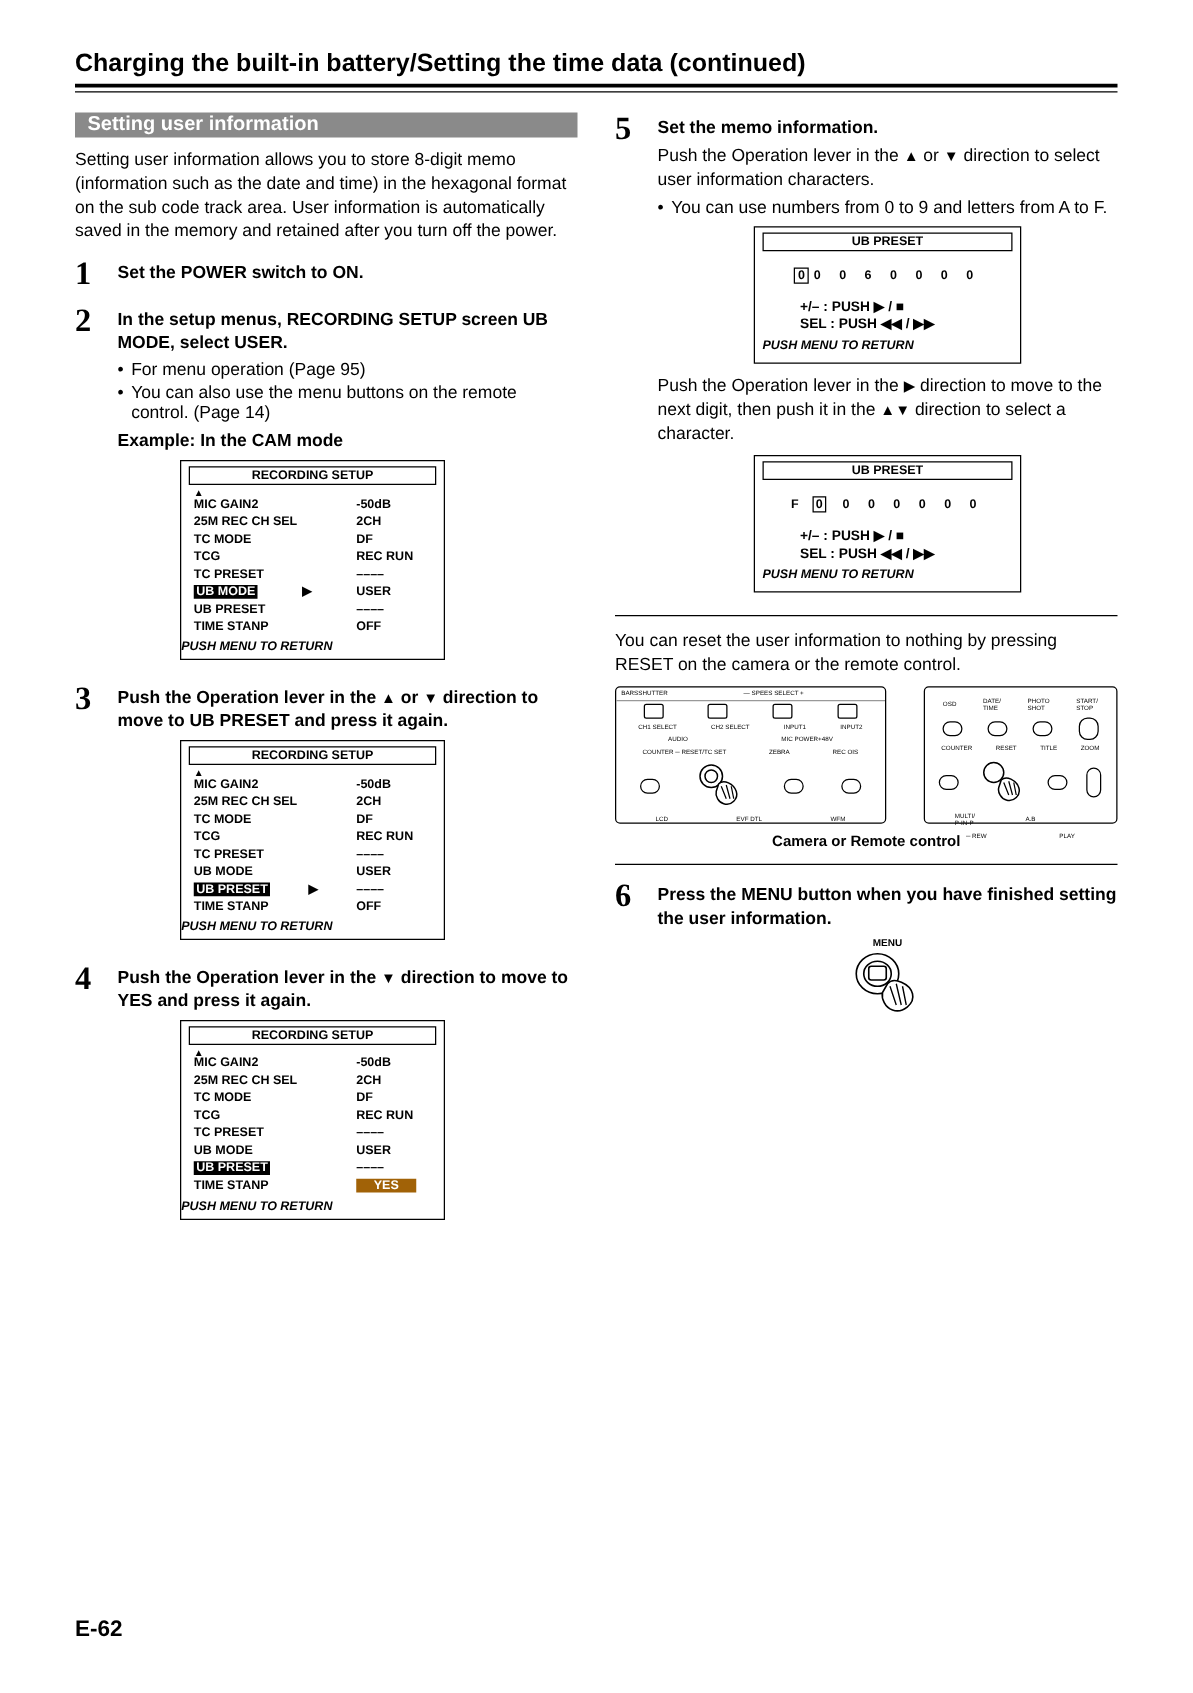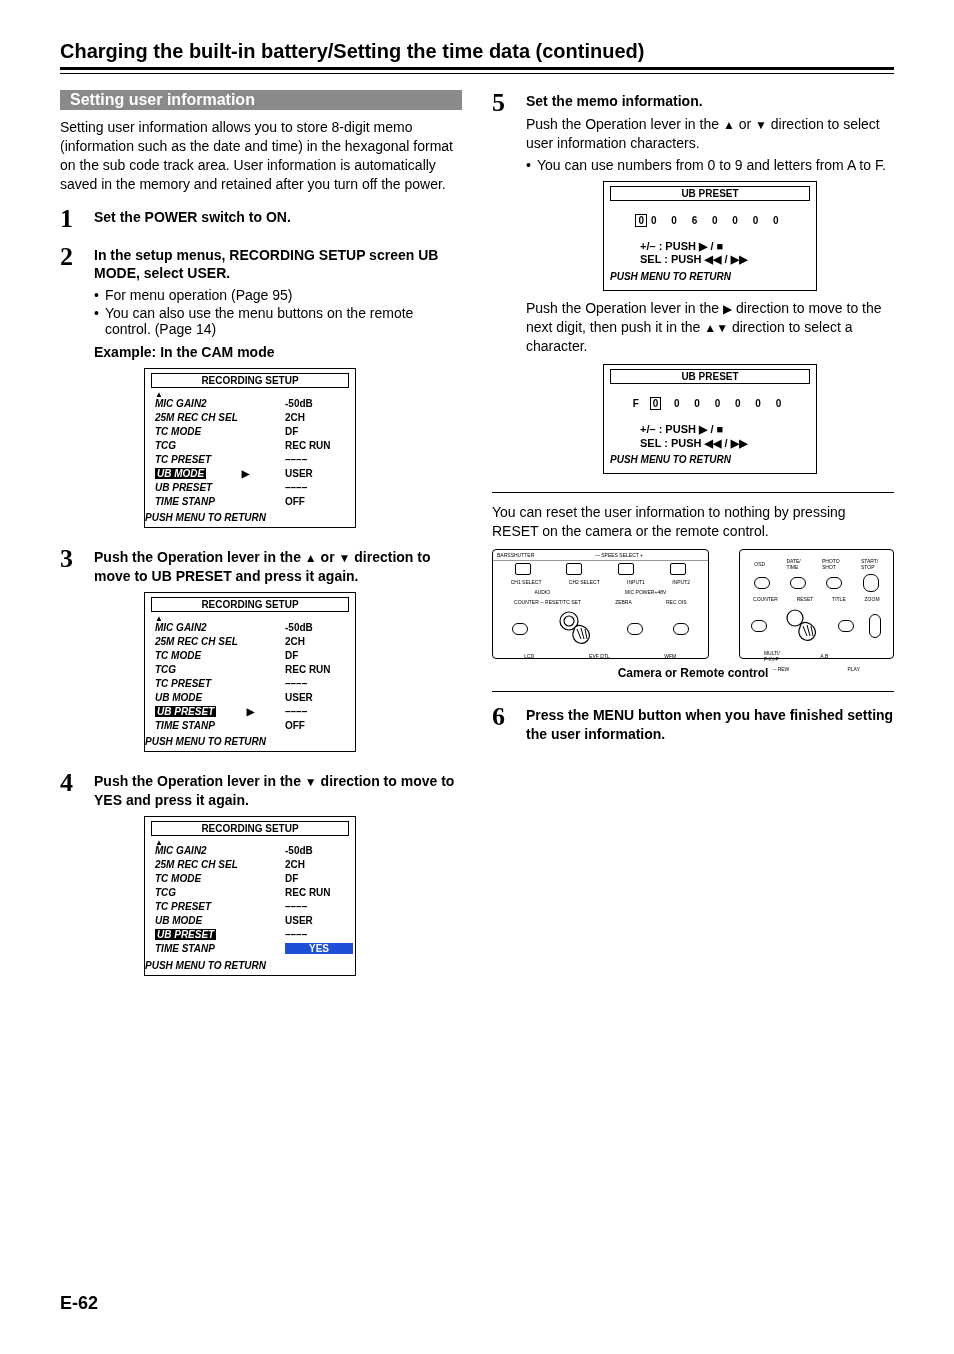--- a/index.html
+++ b/index.html
@@ -76,25 +76,25 @@
     padding: 4px 10px 2px 10px;
     font-size: 10px;
     font-weight: bold;
   }
   .menu-row {
     display: flex;
     justify-content: space-between;
     height: 14px;
     align-items: center;
   }
-  .menu-row .label { white-space: nowrap; font-style: italic; }
+  .menu-row .label { white-space: nowrap; }
   .menu-row .mid { width: 14px; text-align: center; }
   .menu-row .val { width: 60px; text-align: left; }
   .hl { background:#000; color:#fff; padding:0 2px; }
-  .hlw { background:#1d4ed8; color:#fff; padding:0 10px; display:inline-block; min-width:48px; text-align:center; }
+  .hlw { background:#a16207; color:#fff; padding:0 0; display:inline-block; min-width:48px; text-align:center; }
   .menu-footer {
     text-align: left;
     font-size: 10px;
     font-weight: bold;
     padding: 2px 0 4px 0;
     font-style: italic;
   }
   .up-caret { font-size: 8px; line-height: 6px; margin-bottom:-2px;}
   .ub-box {
     border: 1px solid #000;
@@ -501,19 +501,29 @@
       </div>
     </div>
     <p class="reset-caption">Camera or Remote control</p>
 
     <hr class="thin-hr">
 
     <div class="step">
       <div class="step-num">6</div>
       <div class="step-body">
         <p class="step-heading">Press the MENU button when you have finished setting the user information.</p>
+        <div class="menu-figure">
+          <div style="font-size:8px; font-weight:bold;">MENU</div>
+          <svg width="60" height="55" viewBox="0 0 60 55">
+            <ellipse cx="22" cy="20" rx="17" ry="16" fill="none" stroke="#000" stroke-width="1.3"></ellipse>
+            <ellipse cx="22" cy="20" rx="11" ry="10" fill="none" stroke="#000" stroke-width="1.3"></ellipse>
+            <rect x="15" y="14" width="14" height="11" rx="2" fill="none" stroke="#000" stroke-width="1.3"></rect>
+            <path d="M30 28 C35 22, 48 28, 50 36 C52 44, 42 52, 34 49 C28 47, 25 40, 26 35 Z" fill="#fff" stroke="#000" stroke-width="1.3"></path>
+            <path d="M32 30 L37 45 M37 28 L41 45 M42 30 L45 45" stroke="#000" stroke-width="1.1" fill="none"></path>
+          </svg>
+        </div>
       </div>
     </div>
 
   </div>
 </div>
 
 <div class="page-num">E-62</div>
 
 </body></html>

